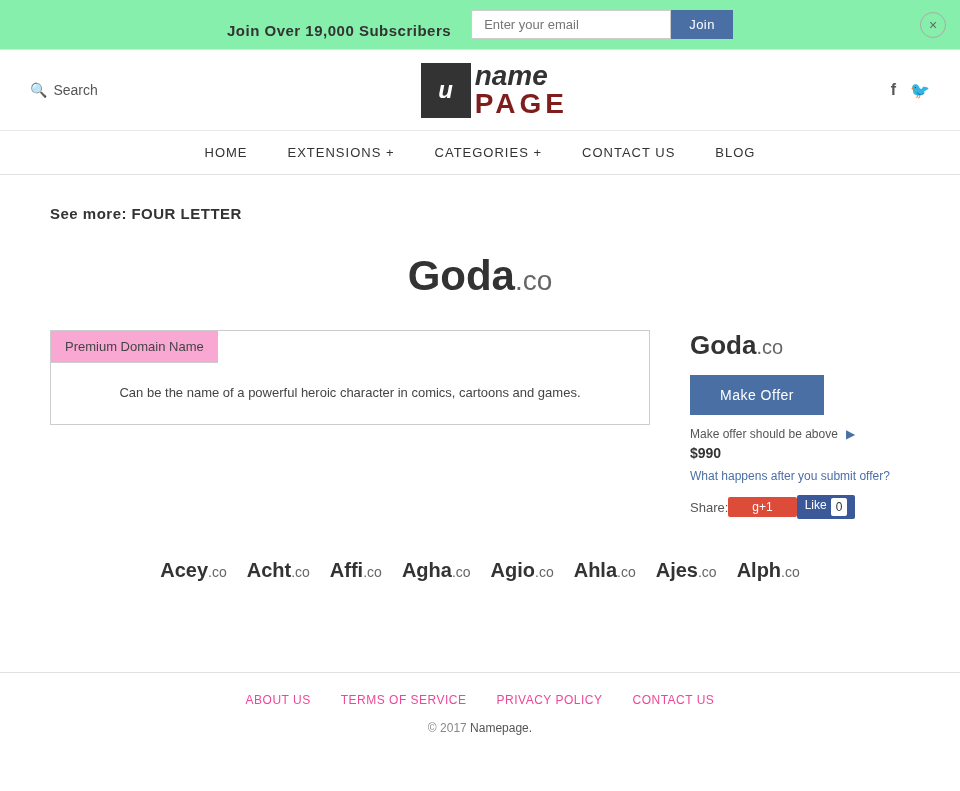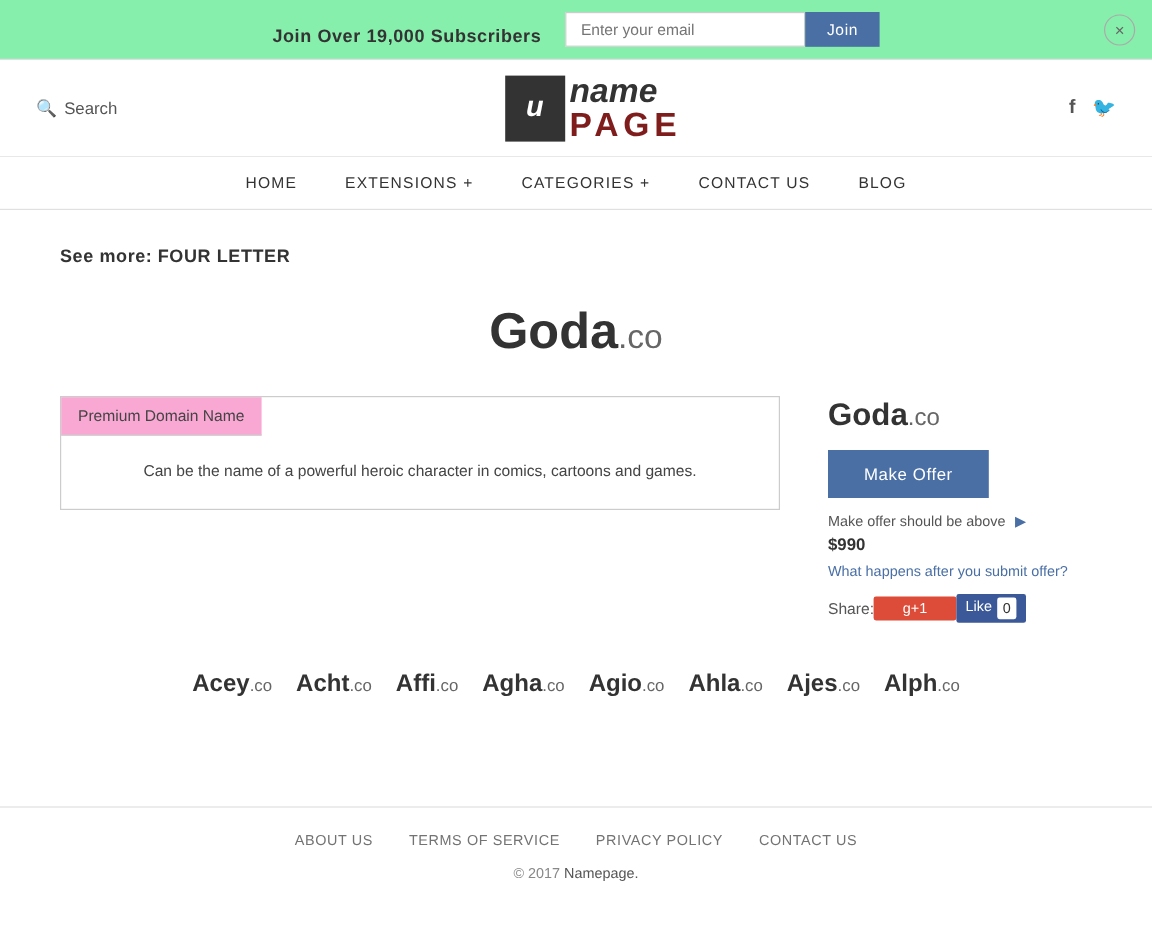--- a/index.html
+++ b/index.html
@@ -275,21 +275,21 @@
       padding: 20px 0 10px;
     }
     .footer-links {
       display: flex;
       justify-content: center;
       gap: 30px;
       margin-bottom: 14px;
     }
     .footer-link {
       font-size: 12px;
-      color: #737373;
+      color: #ec4899;
       cursor: pointer;
       letter-spacing: 0.5px;
       text-transform: uppercase;
       text-decoration: none;
     }
     .footer-copy {
       text-align: center;
       font-size: 12px;
       color: #888;
     }

